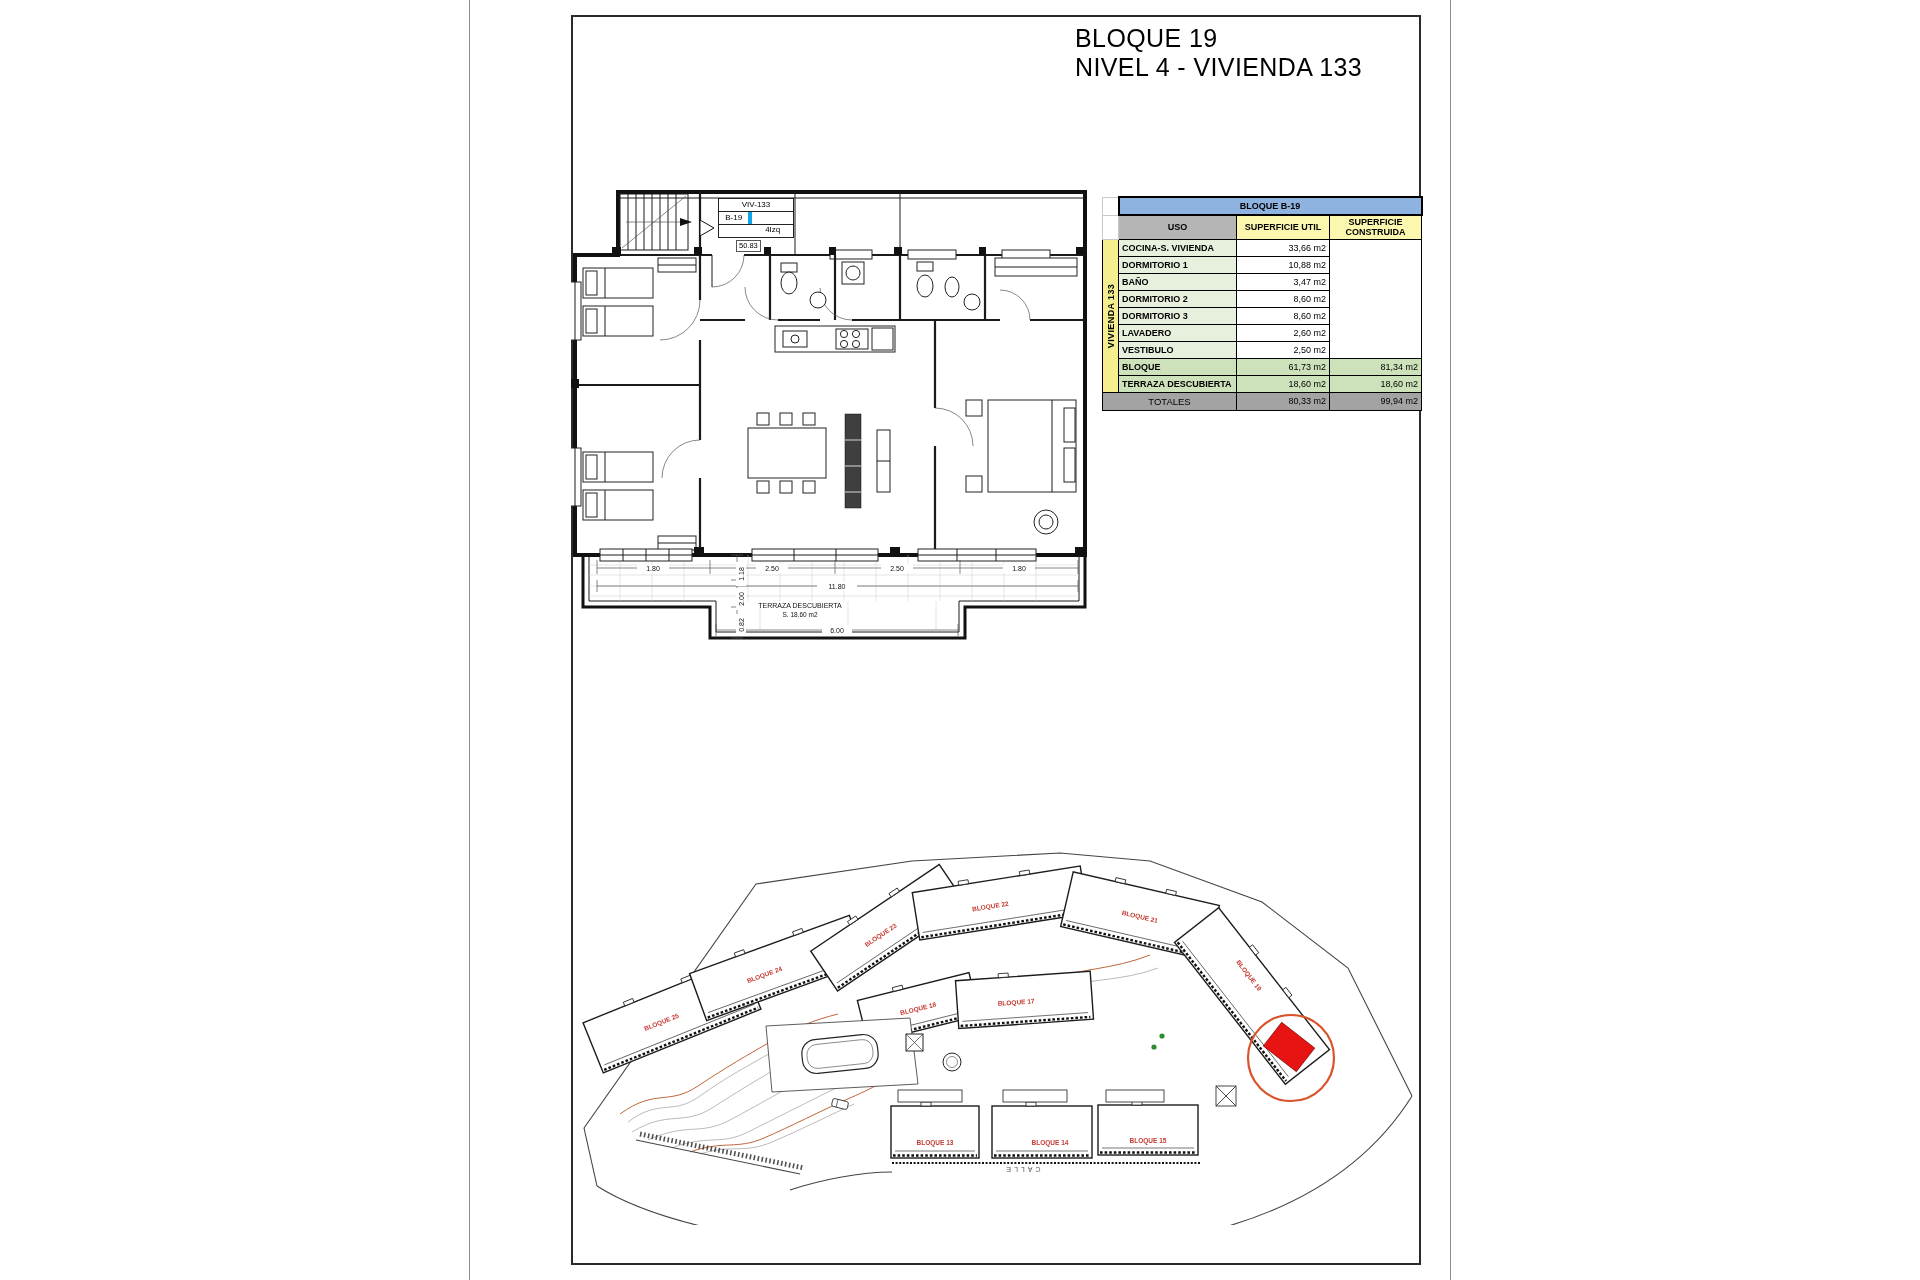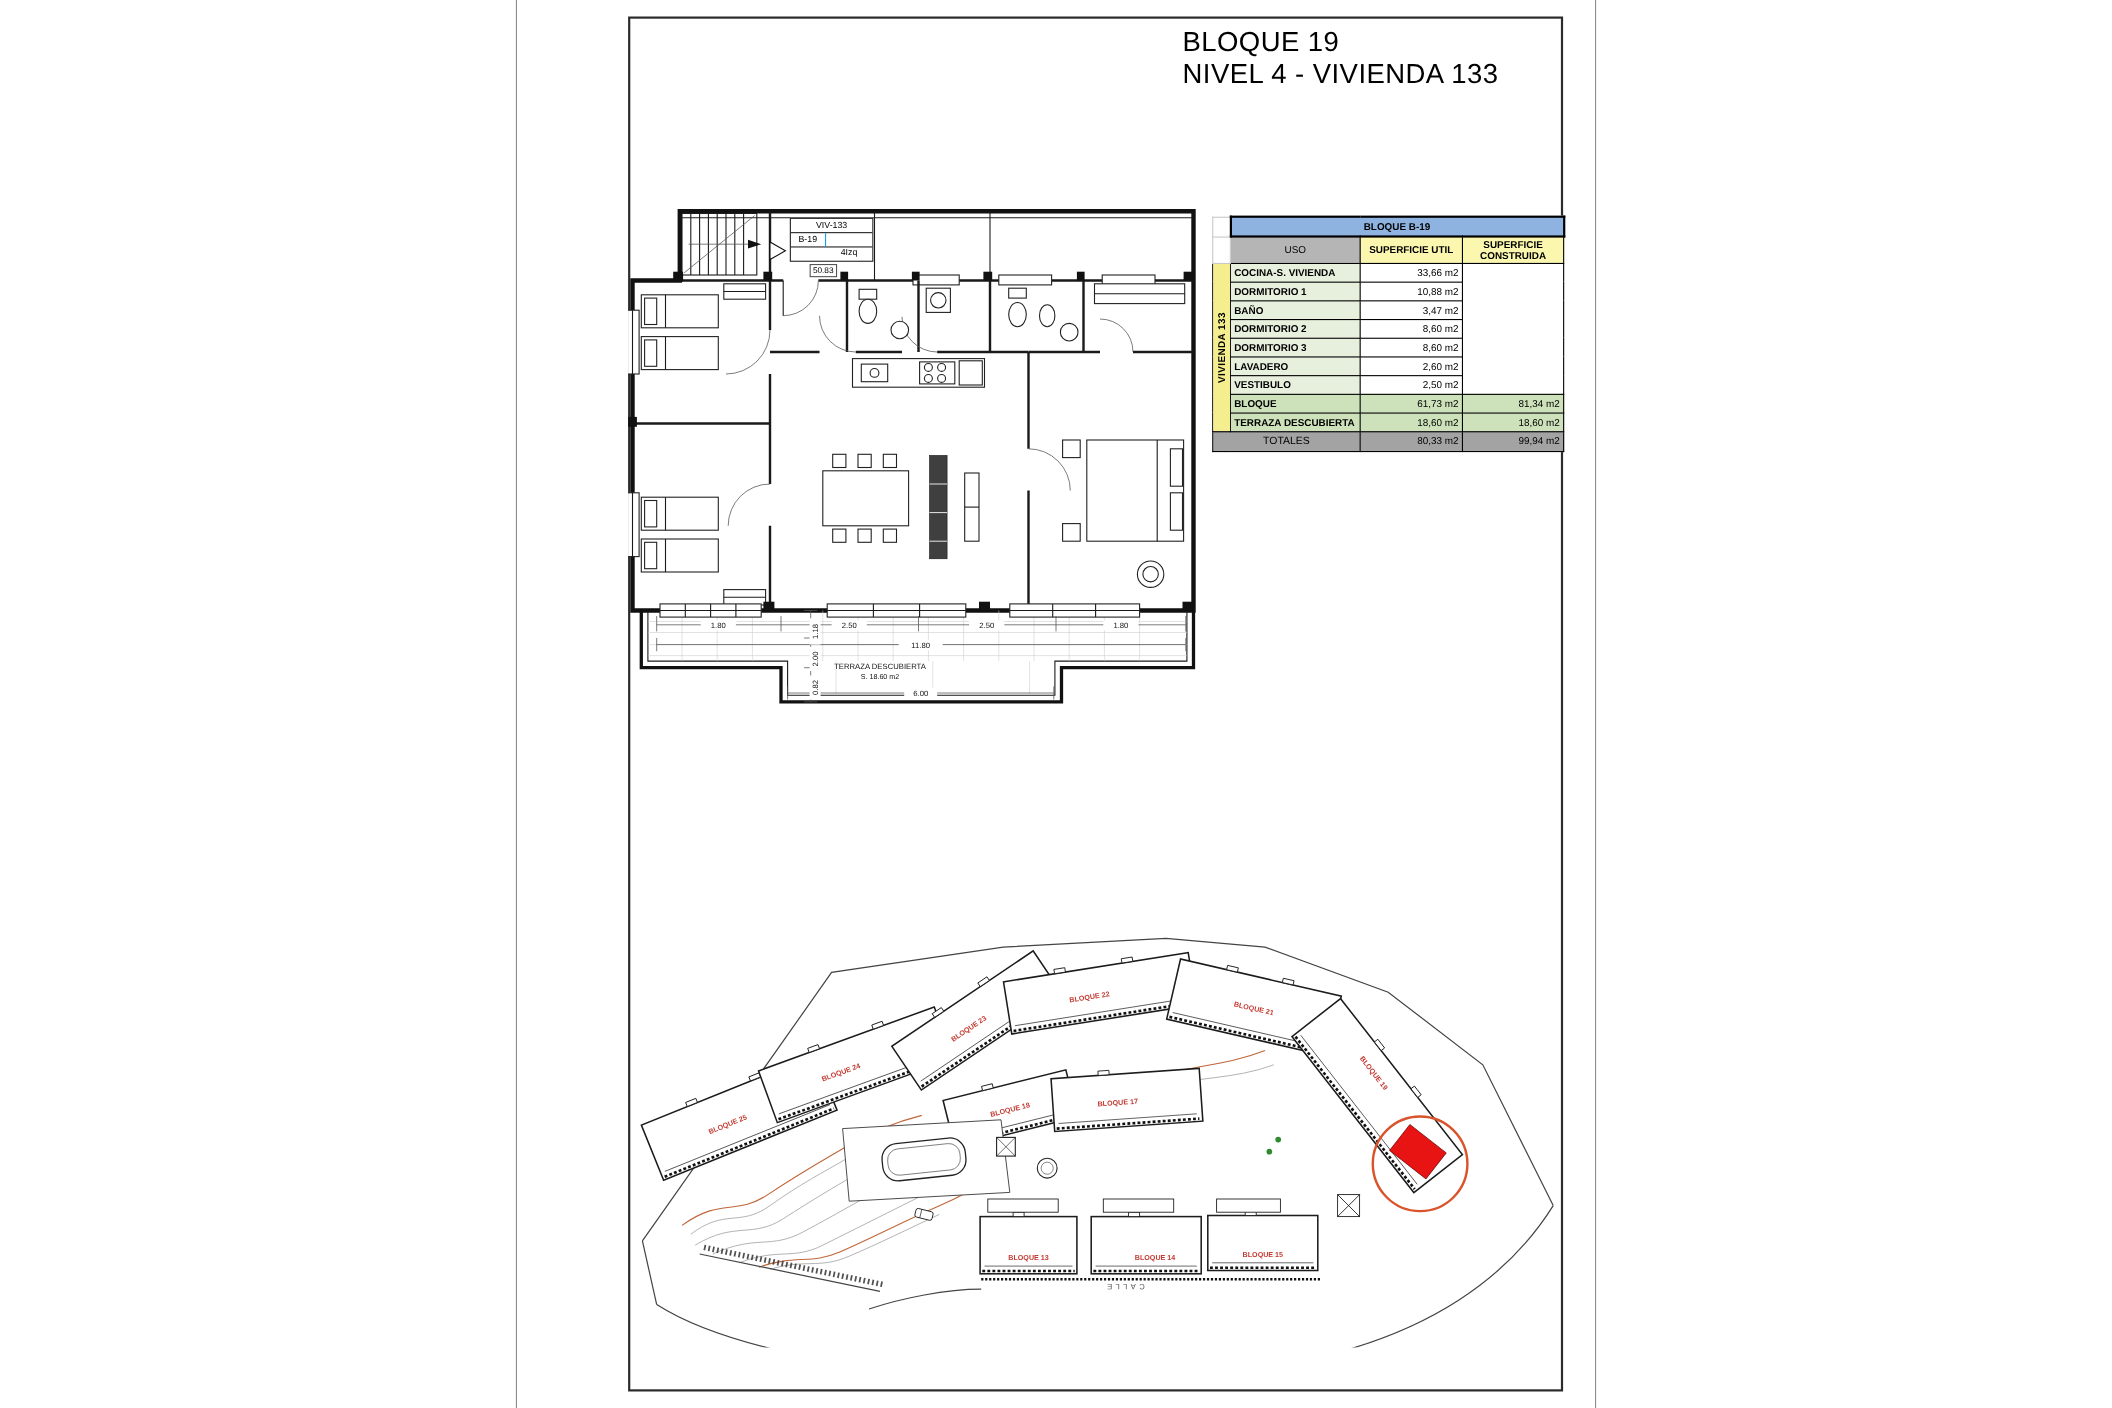--- a/index.html
+++ b/index.html
@@ -8,31 +8,31 @@
   .page-border{position:absolute;left:469px;top:-2px;width:980px;height:1284px;
                border:1px solid #8c8c8c;background:#fff;}
   .frame{position:absolute;left:571px;top:15px;width:846px;height:1246px;border:2px solid #2b2b2b;}
   .sheet-title{position:absolute;left:1075px;top:24px;font-size:25px;line-height:29px;
                letter-spacing:.4px;white-space:nowrap;color:#000;}
   
   .unit-tag{position:absolute;left:718px;top:198px;width:74px;border:1.5px solid #222;
             background:#fff;font-size:8px;text-align:center;line-height:12px;}
   .unit-tag .r1{border-bottom:1px solid #222;height:12px;}
   .unit-tag .r2{display:flex;border-bottom:1px solid #222;height:12px;}
-  .unit-tag .r2 .c1{width:42%;border-right:1px solid #0ea5e9;}
+  .unit-tag .r2 .c1{width:42%;border-right:4px solid #0ea5e9;}
   .unit-tag .r2 .c2{width:58%;margin-top:12px;}
   .unit-tag .r3{height:12px;}
   .level-tag{position:absolute;left:736px;top:240px;font-size:7.5px;border:1px solid #555;
              padding:0 2px;background:#fff;line-height:10px;}
   
   .area-table{position:absolute;left:1102px;top:196px;border-collapse:collapse;background:#fff;}
   .area-table td{border:1px solid #000;padding:1px 3px;height:14px;font-size:9px;}
   .area-table .ghost{border:1px solid #c9c9c9;background:#fff;}
   .h-block{background:#8fb3e0;text-align:center;font-weight:bold;font-size:10px;border:2px solid #000 !important;}
-  .h-gray{background:#b5b5b5;text-align:center;font-weight:normal;font-size:9.5px;}
+  .h-gray{background:#b5b5b5;text-align:center;font-weight:bold;font-size:9.5px;}
   .h-yel{background:#fbf7ae;text-align:center;font-weight:bold;font-size:9.5px;}
   .h-yel2{background:#fbf7ae;text-align:center;font-weight:bold;font-size:8.5px;line-height:10px;}
   .strip{background:#f4ee8e;width:15px;position:relative;padding:0 !important;}
   .vtext{position:absolute;left:50%;top:50%;transform:translate(-50%,-50%) rotate(-90deg);
          white-space:nowrap;font-weight:bold;font-size:9px;letter-spacing:.4px;}
   .lbl{background:#e7efdd;font-weight:bold;font-size:9px;white-space:nowrap;}
   .val{text-align:right;}
   .row-green td{background:#cde2ba;}
   .row-green .lbl{background:#cde2ba;}
   .r-totales td{background:#a3a3a3;font-weight:normal;}

